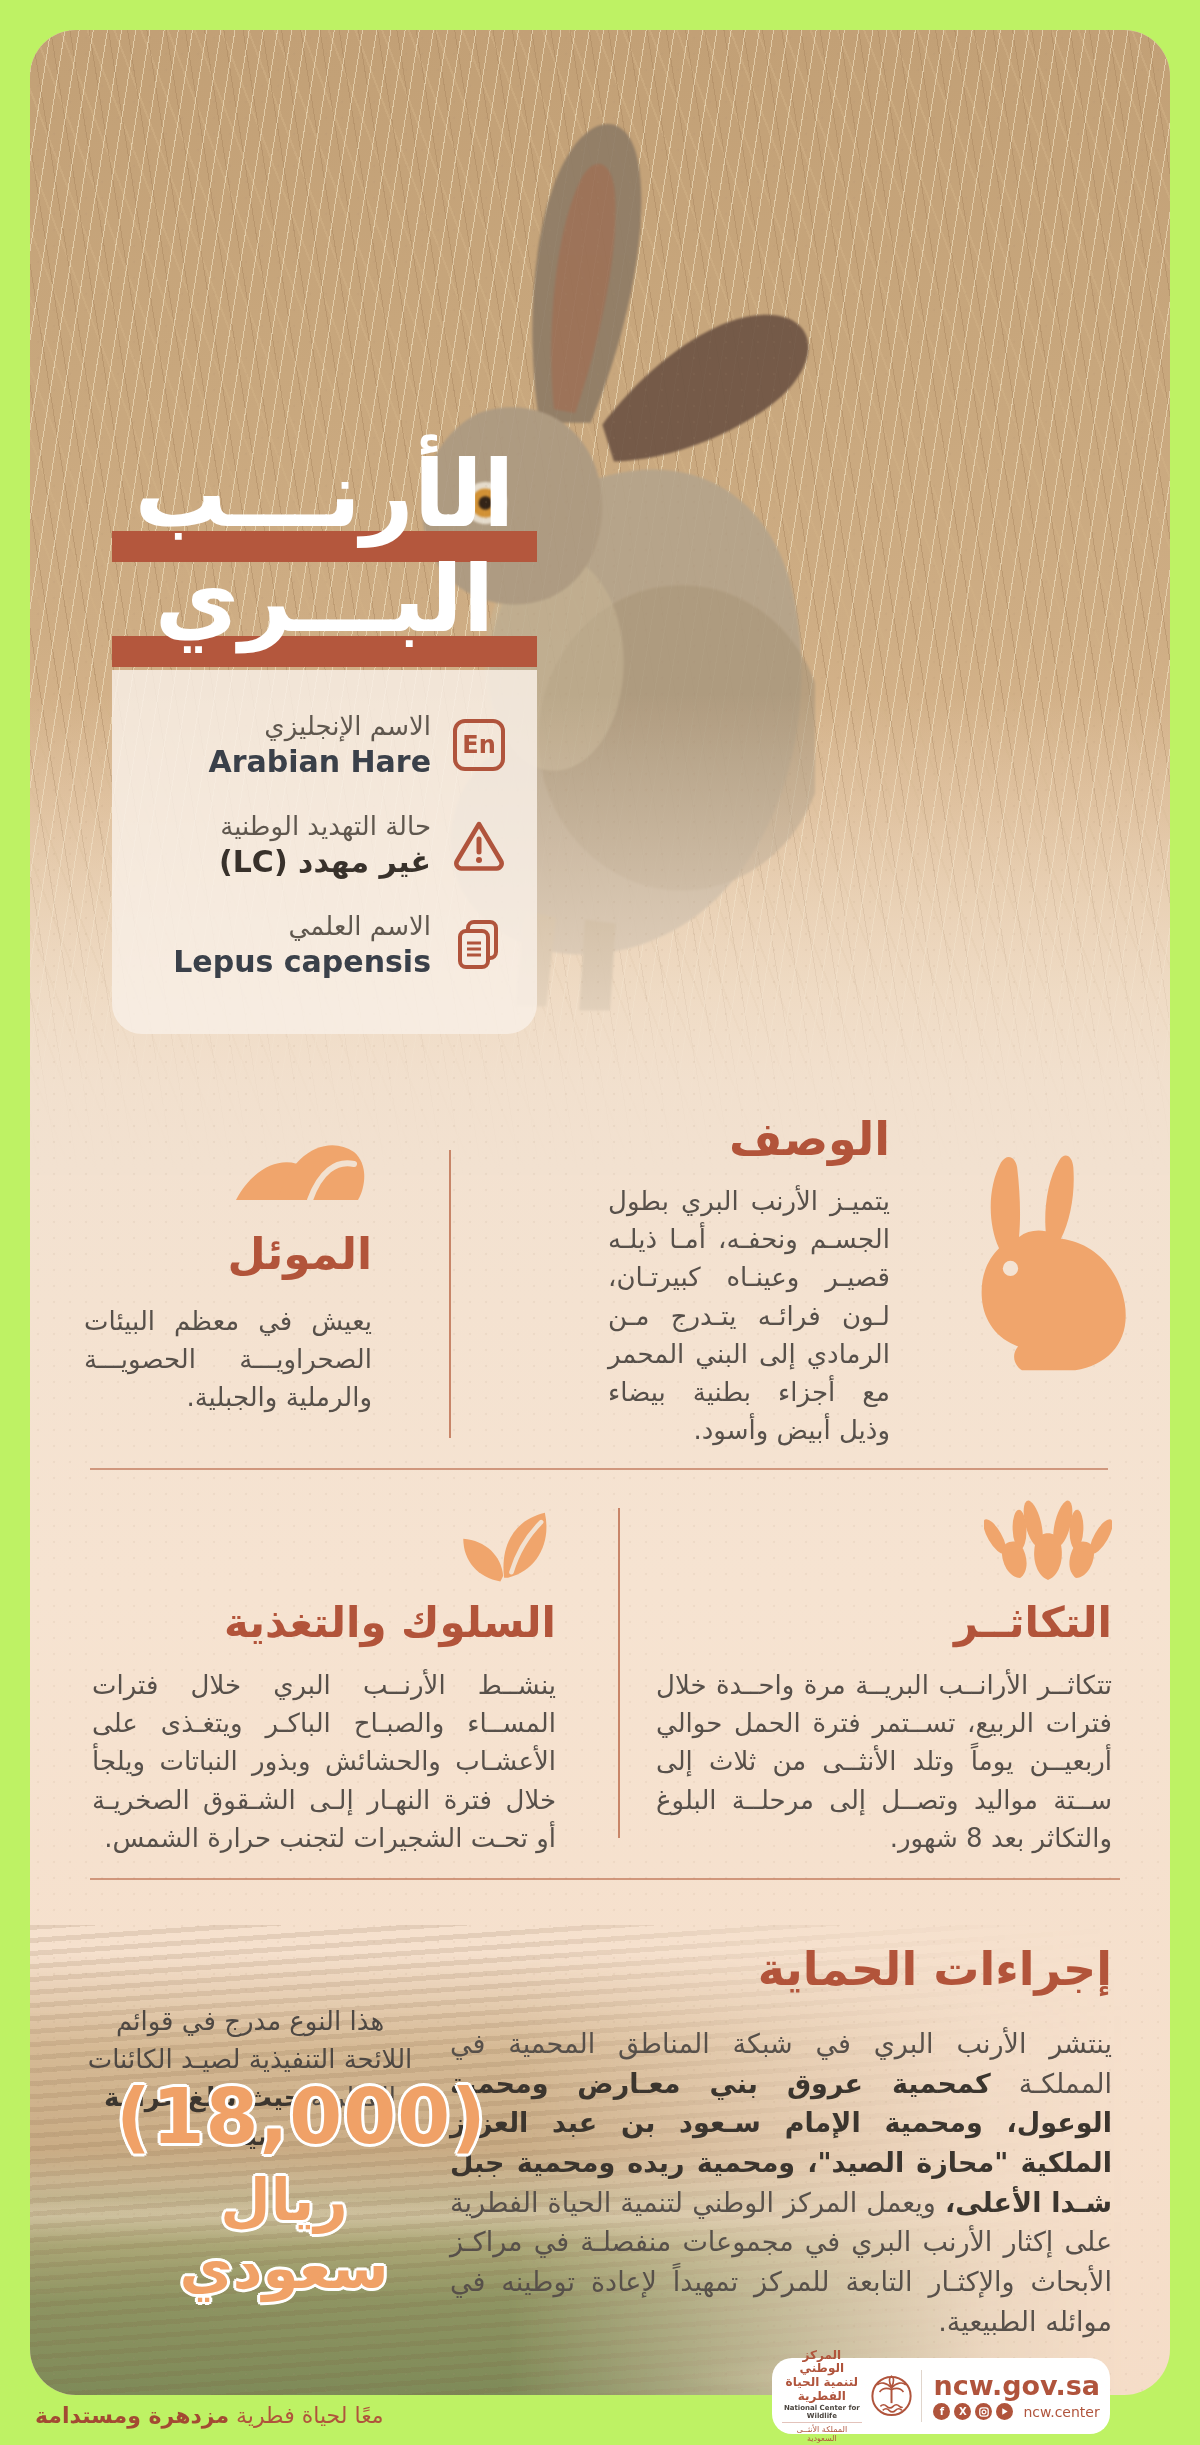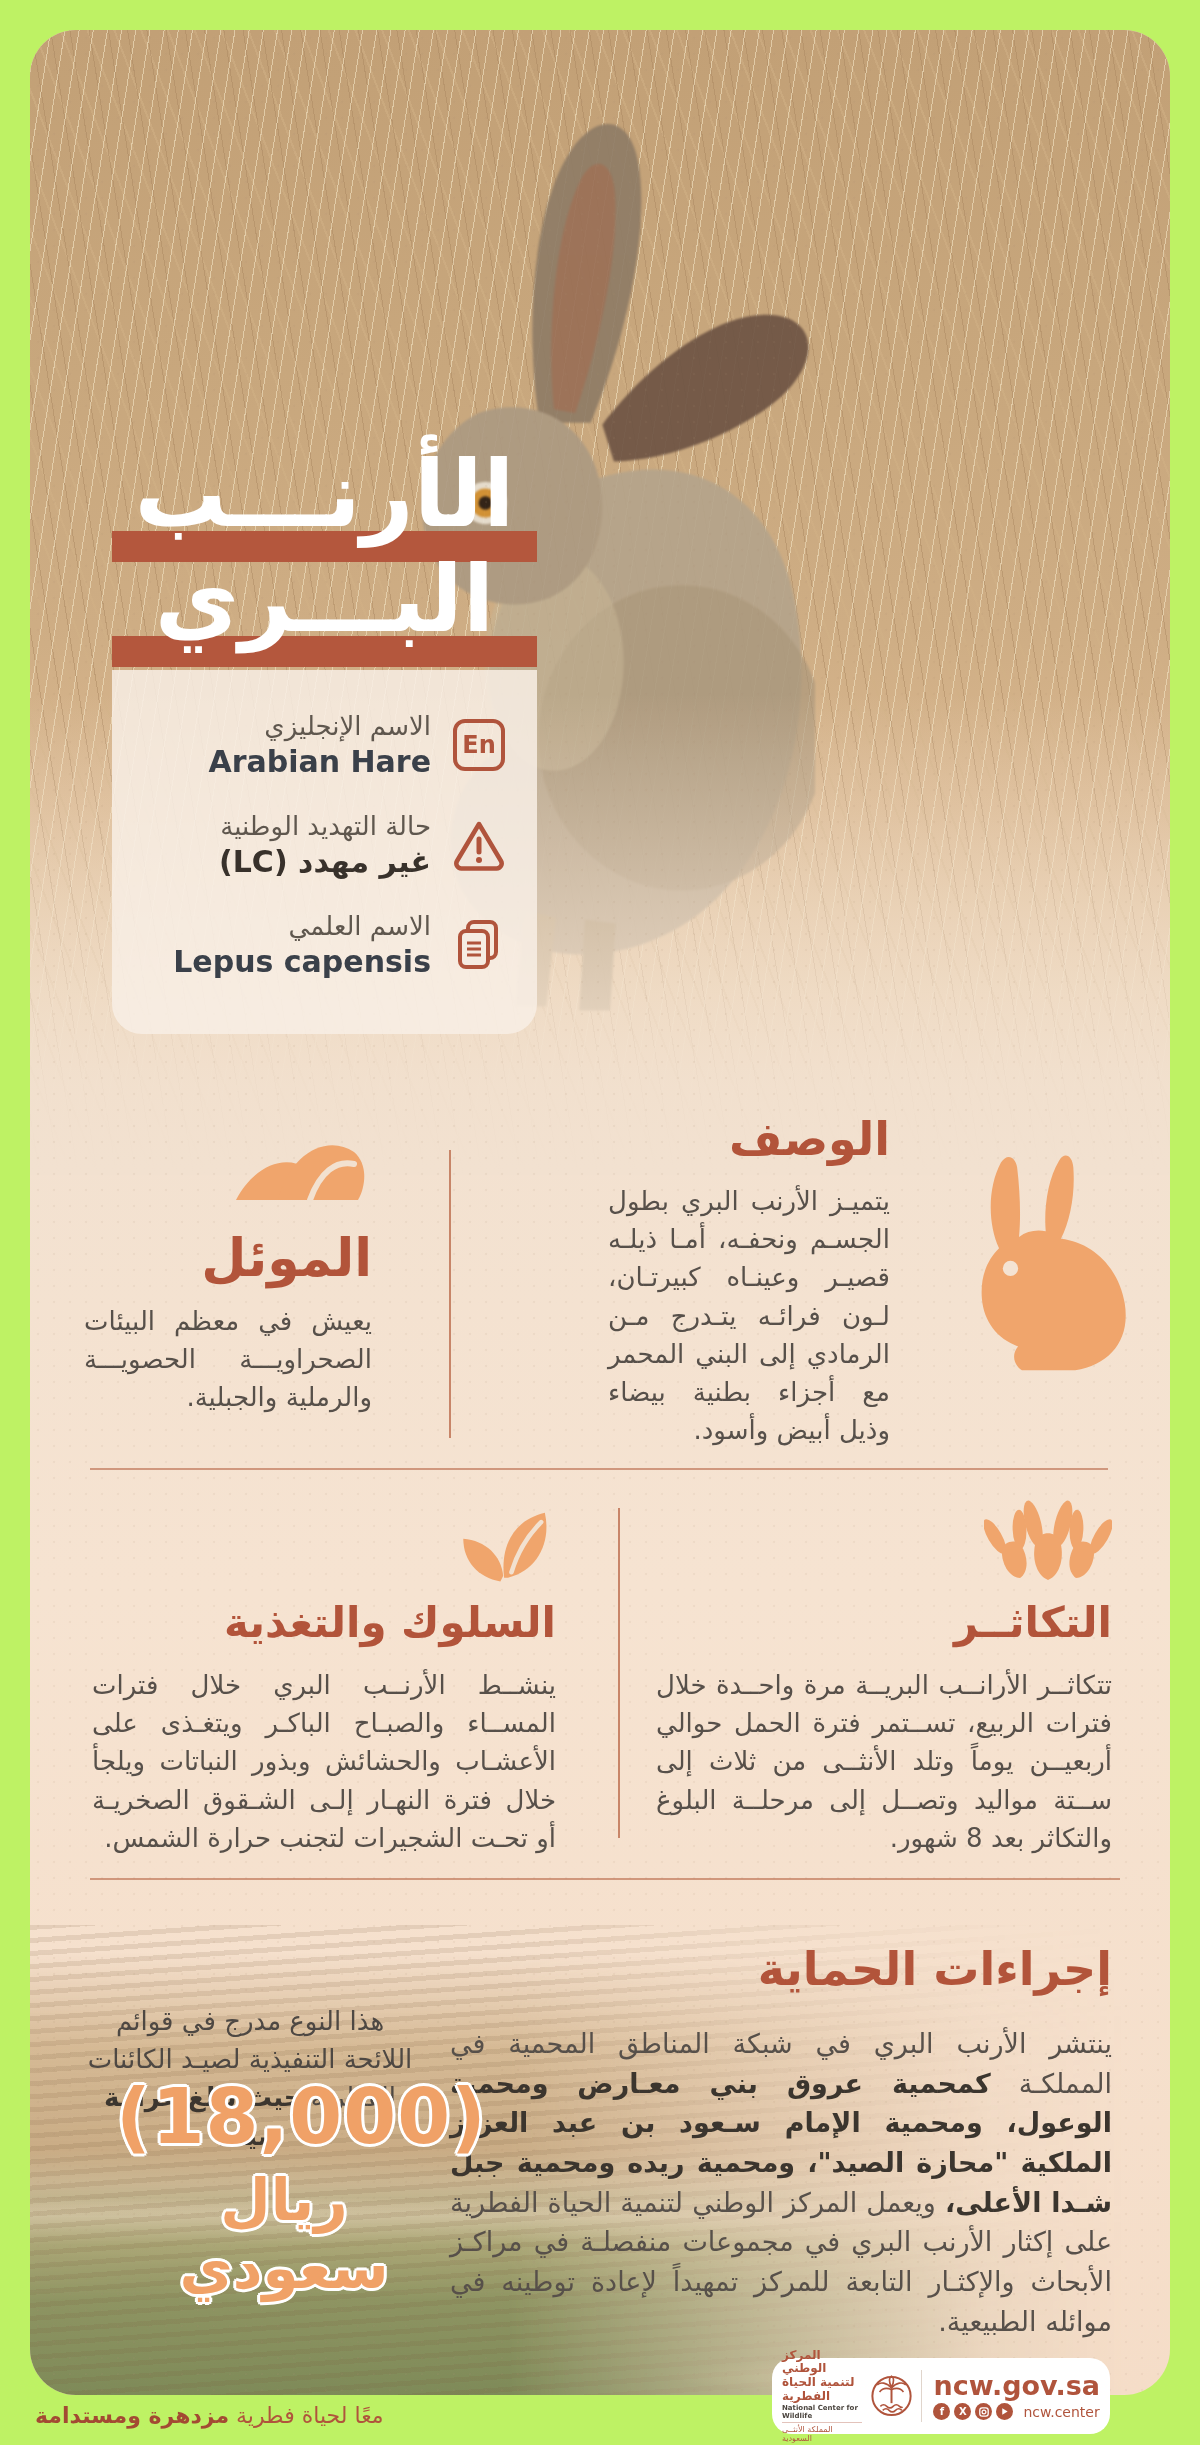--- a/index.html
+++ b/index.html
@@ -63,21 +63,21 @@
   .sec-text .b, .b { font-weight:bold; color:#3c362f; }
   .vdiv { position:absolute; z-index:2; width:2px; background:rgba(184,101,70,0.75); }
   .hdiv { position:absolute; z-index:2; height:2px; background:rgba(184,101,70,0.6); }
   .sec-icon { position:absolute; z-index:2; }
 
   #desc-title  { top:1082px; right:280px; font-size:46px; }
   #desc-text   { top:1152px; right:280px; width:282px; font-size:26px; }
   #desc-rabbit { top:1095px; right:30px; width:200px; height:260px; }
 
   #hab-icon  { top:1096px; right:798px; width:140px; height:80px; }
-  #hab-title { top:1198px; right:798px; font-size:52px; }
+  #hab-title { top:1198px; right:798px; font-size:44px; }
   #hab-text  { top:1272px; right:798px; width:288px; font-size:26px; }
 
   #vdiv1 { right:719px; top:1120px; height:288px; }
   #hdiv1 { top:1438px; right:62px; width:1018px; }
 
   #beh-icon  { top:1476px; right:614px; width:102px; height:86px; }
   #beh-title { top:1568px; right:614px; font-size:42px; }
   #beh-text  { top:1636px; right:614px; width:464px; font-size:26px; }
 
   #vdiv2 { right:550px; top:1478px; height:330px; }
@@ -97,21 +97,21 @@
     font-weight:bold; font-size:76px; color:#f0a express; color:#f0a167; direction:ltr; letter-spacing:1px;
     text-shadow:3px 0 0 #fff,-3px 0 0 #fff,0 3px 0 #fff,0 -3px 0 #fff,2px 2px 0 #fff,-2px -2px 0 #fff,2px -2px 0 #fff,-2px 2px 0 #fff; }
   .fine-currency { position:absolute; z-index:2; right:718px; top:2136px; width:336px; text-align:center;
     font-weight:bold; font-size:58px; color:#f0a167; direction:rtl;
     text-shadow:3px 0 0 #fff,-3px 0 0 #fff,0 3px 0 #fff,0 -3px 0 #fff,2px 2px 0 #fff,-2px -2px 0 #fff,2px -2px 0 #fff,-2px 2px 0 #fff; }
 
   
   .footer-pill { position:absolute; left:772px; top:2358px; width:338px; height:76px; z-index:6;
     background:#ffffff; border-radius:20px; display:flex; direction:ltr; align-items:center;
     padding:8px 10px; gap:8px; }
-  .org-block { width:100px; direction:rtl; text-align:left; line-height:1.15; }
+  .org-block { width:100px; direction:rtl; text-align:center; line-height:1.15; }
   .org-ar { font-size:12px; font-weight:bold; color:#b0543c; }
   .org-en { font-size:7px; font-weight:bold; color:#4b453f; border-bottom:1px solid rgba(176,84,60,.35); padding-bottom:2px; margin-bottom:2px; }
   .org-country { font-size:8px; color:#b0543c; }
   .pill-vdiv { width:1px; height:52px; background:#e0d5cc; }
   .web-block { flex:1; direction:ltr; text-align:left; padding-left:4px; }
   .website { font-size:27px; font-weight:bold; color:#b0543c; line-height:1.05; }
   .social-row { display:flex; align-items:center; gap:4px; margin-top:3px; }
   .soc { width:17px; height:17px; border-radius:50%; background:#b0543c; color:#fff;
     display:flex; align-items:center; justify-content:center; font-size:10px; font-weight:bold; }
   .handle { font-size:14px; color:#b0543c; margin-left:6px; }

